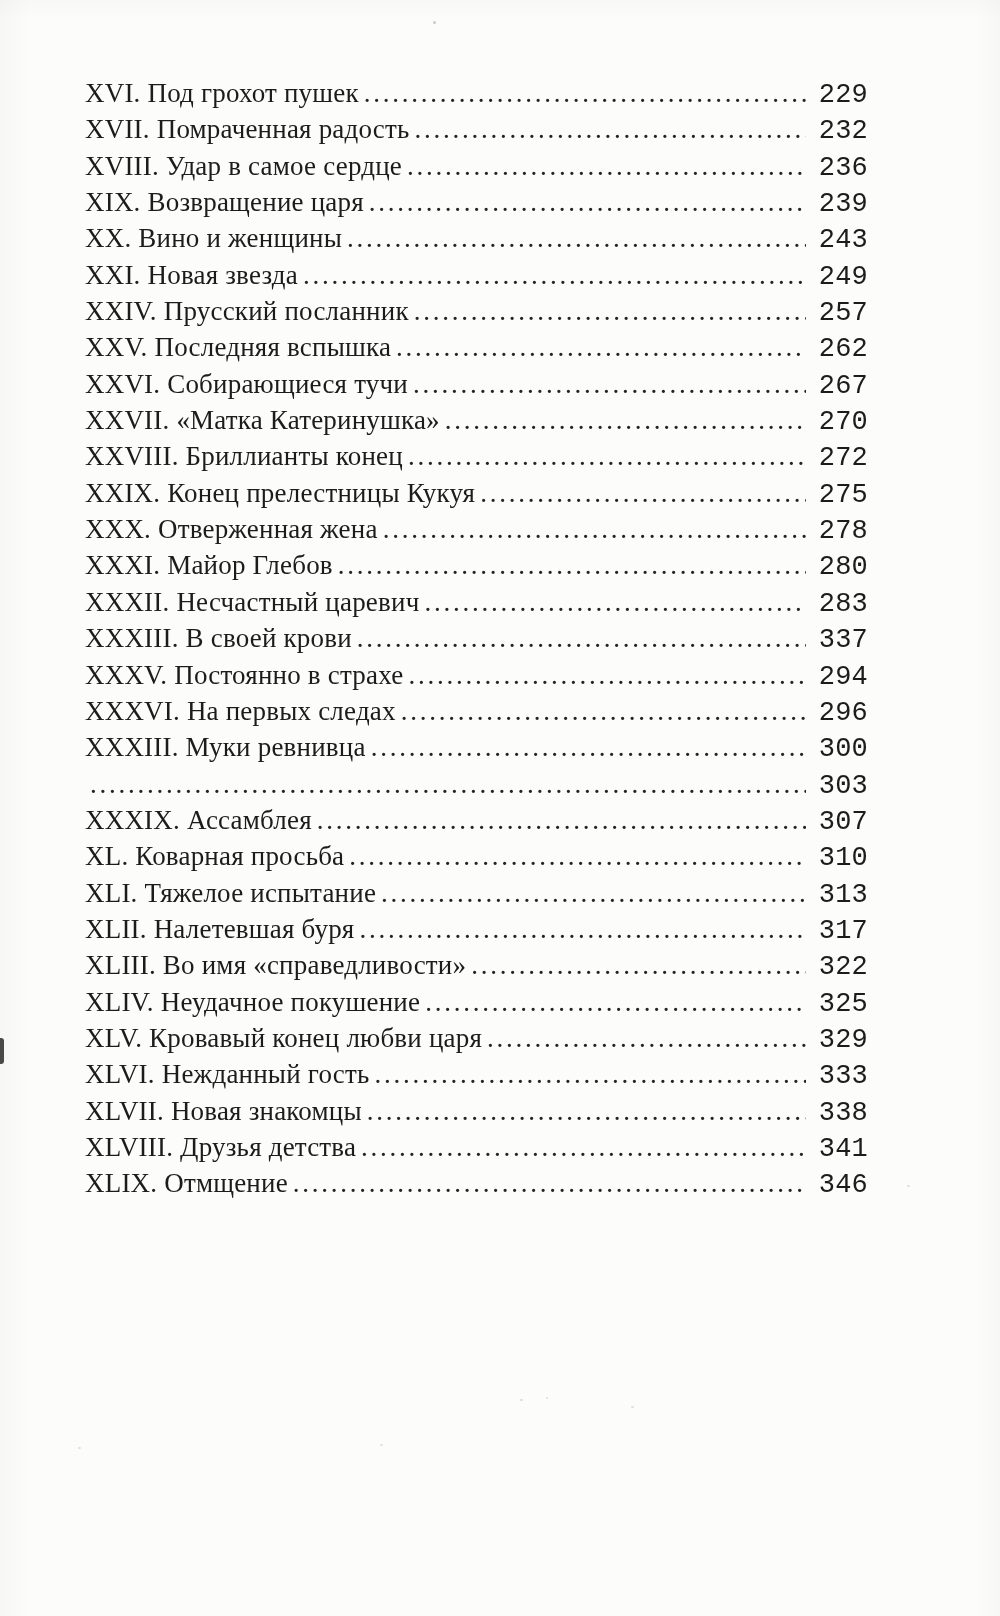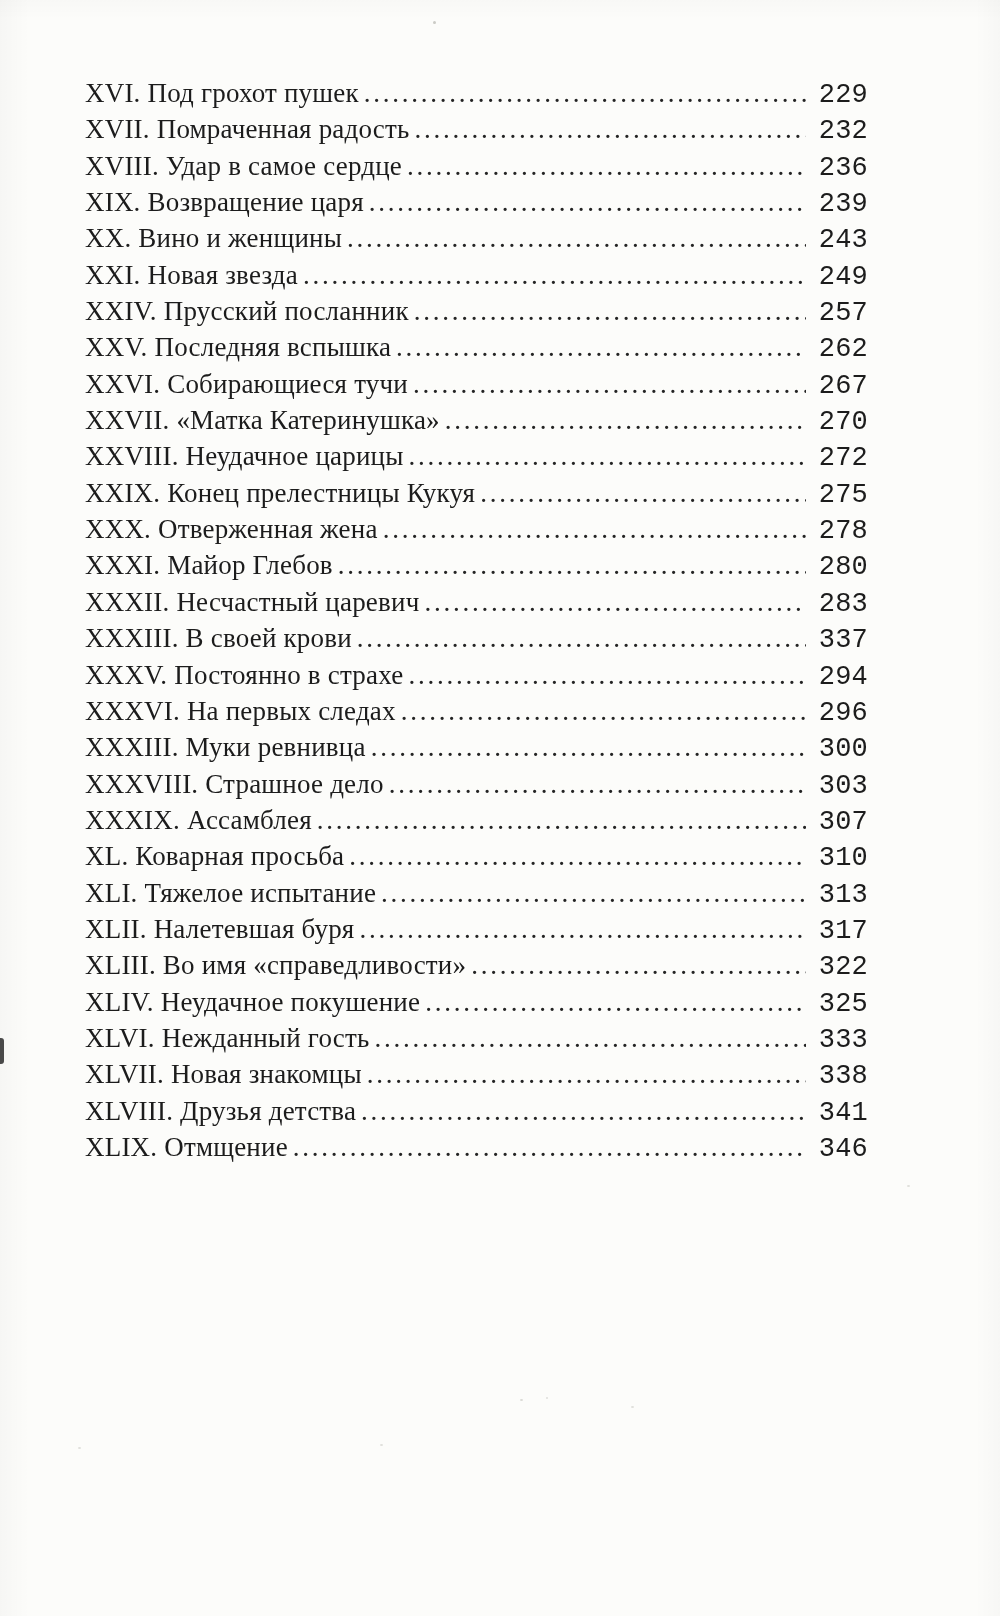--- a/index.html
+++ b/index.html
@@ -147,21 +147,21 @@
     <span class="toc-page">267</span>
   </div>
 
   <div class="toc-row">
     <span class="toc-label">XXVII. «Матка Катеринушка»</span>
     <span class="toc-dots"></span>
     <span class="toc-page">270</span>
   </div>
 
   <div class="toc-row">
-    <span class="toc-label">XXVIII. Неудачное царицы</span>
+    <span class="toc-label">XXVIII. Бриллианты конец</span>
     <span class="toc-dots"></span>
     <span class="toc-page">272</span>
   </div>
 
   <div class="toc-row">
     <span class="toc-label">XXIX. Конец прелестницы Кукуя</span>
     <span class="toc-dots"></span>
     <span class="toc-page">275</span>
   </div>
 
@@ -202,21 +202,20 @@
     <span class="toc-page">296</span>
   </div>
 
   <div class="toc-row">
     <span class="toc-label">XXXIII. Муки ревнивца</span>
     <span class="toc-dots"></span>
     <span class="toc-page">300</span>
   </div>
 
   <div class="toc-row">
-    <span class="toc-label">XXXVIII. Страшное дело</span>
     <span class="toc-dots"></span>
     <span class="toc-page">303</span>
   </div>
 
   <div class="toc-row">
     <span class="toc-label">XXXIX. Ассамблея</span>
     <span class="toc-dots"></span>
     <span class="toc-page">307</span>
   </div>
 
@@ -243,20 +242,25 @@
     <span class="toc-dots"></span>
     <span class="toc-page">322</span>
   </div>
 
   <div class="toc-row">
     <span class="toc-label">XLIV. Неудачное покушение</span>
     <span class="toc-dots"></span>
     <span class="toc-page">325</span>
   </div>
 
+  <div class="toc-row">
+    <span class="toc-label">XLV. Кровавый конец любви царя</span>
+    <span class="toc-dots"></span>
+    <span class="toc-page">329</span>
+  </div>
 
   <div class="toc-row">
     <span class="toc-label">XLVI. Нежданный гость</span>
     <span class="toc-dots"></span>
     <span class="toc-page">333</span>
   </div>
 
   <div class="toc-row">
     <span class="toc-label">XLVII. Новая знакомцы</span>
     <span class="toc-dots"></span>

